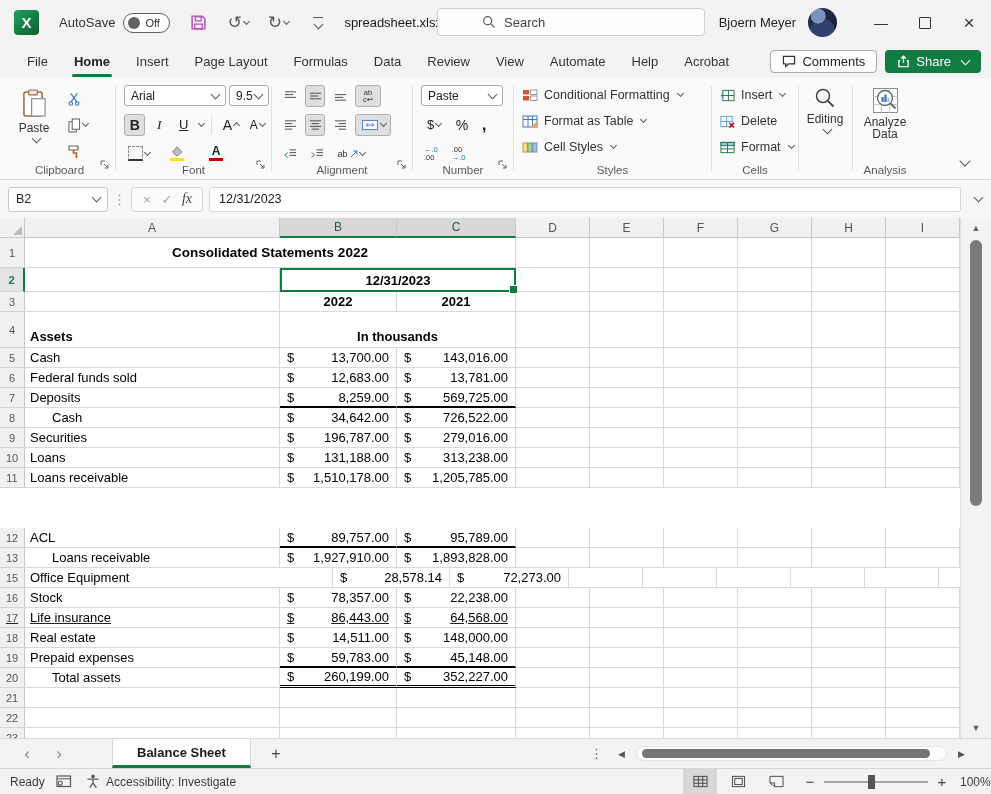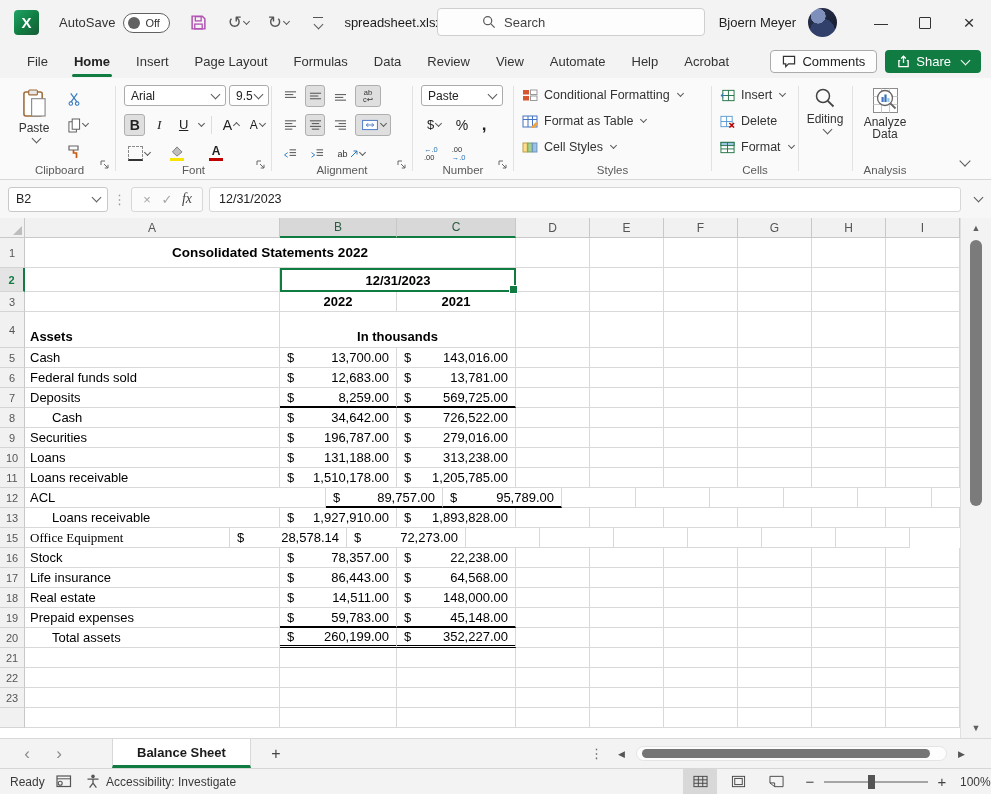--- a/index.html
+++ b/index.html
@@ -733,23 +733,23 @@
             <span>$</span>
             <span>1,205,785.00</span>
           </div>
           <div class="c" style="width: 74px;"></div>
           <div class="c" style="width: 74px;"></div>
           <div class="c" style="width: 74px;"></div>
           <div class="c" style="width: 74px;"></div>
           <div class="c" style="width: 74px;"></div>
           <div class="c" style="width: 74px;"></div>
         </div>
-        <div class="row" style="height: 20px;">
+        <div class="row" style="height: 20px; margin-top: 40px;">
           <div class="rh">12</div>
-          <div class="c lbl" style="width: 301px;">ACL</div>
+          <div class="c lbl" style="width: 255px;">ACL</div>
           <div class="c acct thick" style="width: 117px;">
             <span>$</span>
             <span>89,757.00</span>
           </div>
           <div class="c acct thick" style="width: 119px;">
             <span>$</span>
             <span>95,789.00</span>
           </div>
           <div class="c" style="width: 74px;"></div>
           <div class="c" style="width: 74px;"></div>
@@ -771,21 +771,21 @@
           </div>
           <div class="c" style="width: 74px;"></div>
           <div class="c" style="width: 74px;"></div>
           <div class="c" style="width: 74px;"></div>
           <div class="c" style="width: 74px;"></div>
           <div class="c" style="width: 74px;"></div>
           <div class="c" style="width: 74px;"></div>
         </div>
         <div class="row" style="height: 20px;">
           <div class="rh">15</div>
-          <div class="c lbl" style="width: 205px; font-family: Liberation Serif, serif;">Office Equipment</div>
+          <div class="c lbl" style="width: 308px;">Office Equipment</div>
           <div class="c acct" style="width: 117px;">
             <span>$</span>
             <span>28,578.14</span>
           </div>
           <div class="c acct" style="width: 119px;">
             <span>$</span>
             <span>72,273.00</span>
           </div>
           <div class="c" style="width: 74px;"></div>
           <div class="c" style="width: 74px;"></div>
@@ -805,21 +805,21 @@
             <span>$</span>
             <span>22,238.00</span>
           </div>
           <div class="c" style="width: 74px;"></div>
           <div class="c" style="width: 74px;"></div>
           <div class="c" style="width: 74px;"></div>
           <div class="c" style="width: 74px;"></div>
           <div class="c" style="width: 74px;"></div>
           <div class="c" style="width: 74px;"></div>
         </div>
-        <div class="row" style="height: 20px;">
+        <div class="row" style="height: 20px; text-decoration: underline;">
           <div class="rh">17</div>
           <div class="c lbl" style="width: 255px;">Life insurance</div>
           <div class="c acct" style="width: 117px;">
             <span>$</span>
             <span>86,443.00</span>
           </div>
           <div class="c acct" style="width: 119px;">
             <span>$</span>
             <span>64,568.00</span>
           </div>

